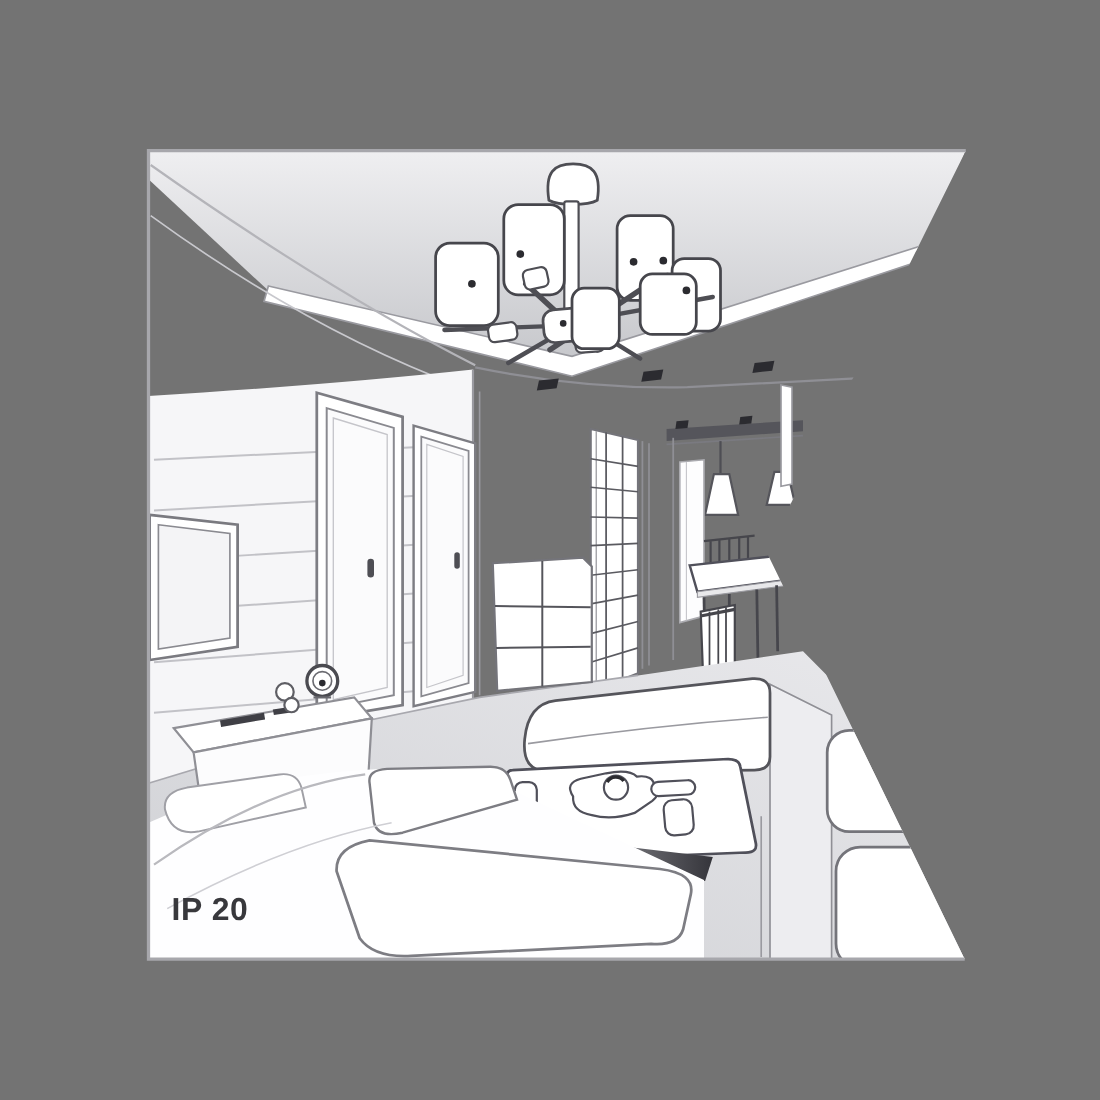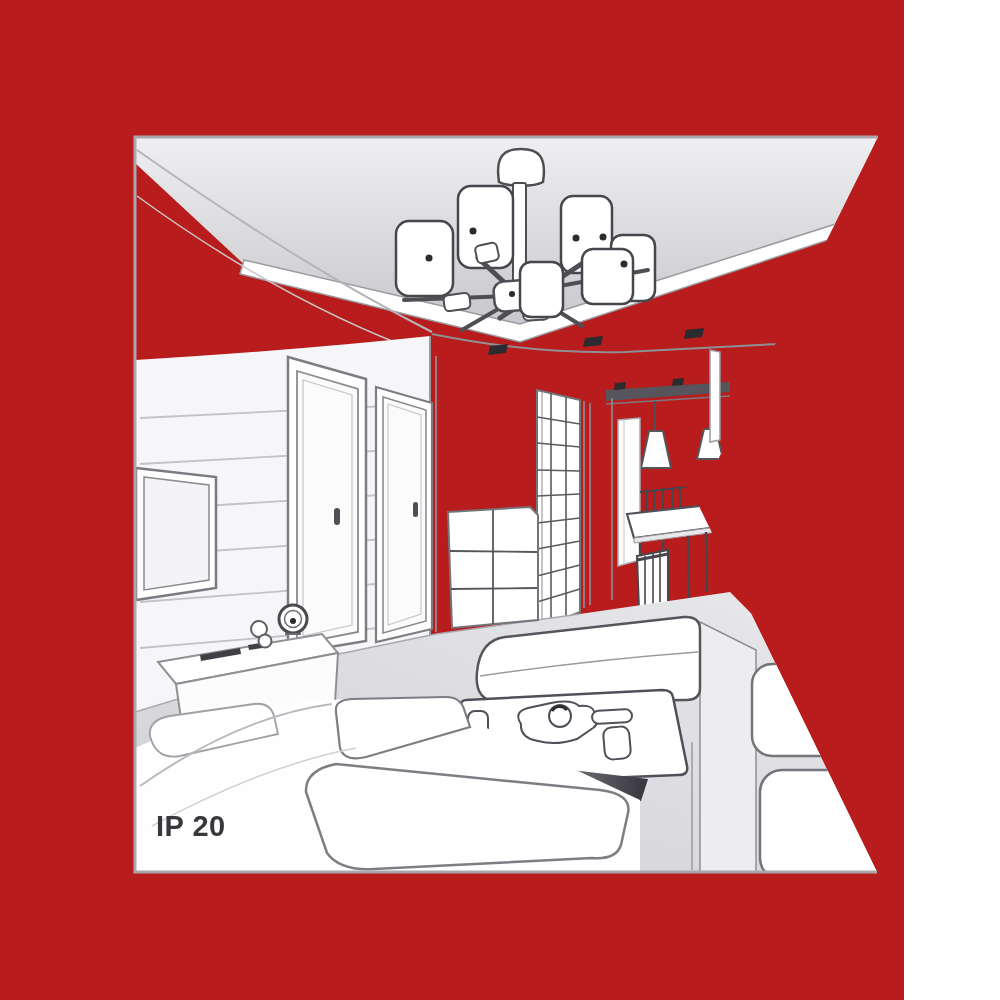--- a/index.html
+++ b/index.html
@@ -1,16 +1,16 @@
 <!DOCTYPE html>
 <html><head>
 <meta charset="utf-8">
 <style>
   html,body{margin:0;padding:0;background:#ffffff;}
-  .stage{position:relative;width:904px;height:1000px;background:#b91c1c;overflow:hidden;
+  .stage{position:relative;width:1000px;height:1000px;background:#737373;overflow:hidden;
          font-family:"Liberation Sans", sans-serif;}
   .stage svg{position:absolute;left:0;top:0;}
   .ip-label{font-family:"Liberation Sans", sans-serif;font-weight:600;letter-spacing:0.5px;}
 </style>
 </head>
 <body>
 
 <div class="stage">
 <svg width="1000" height="1000" viewBox="0 0 1000 1000">
   <defs>

